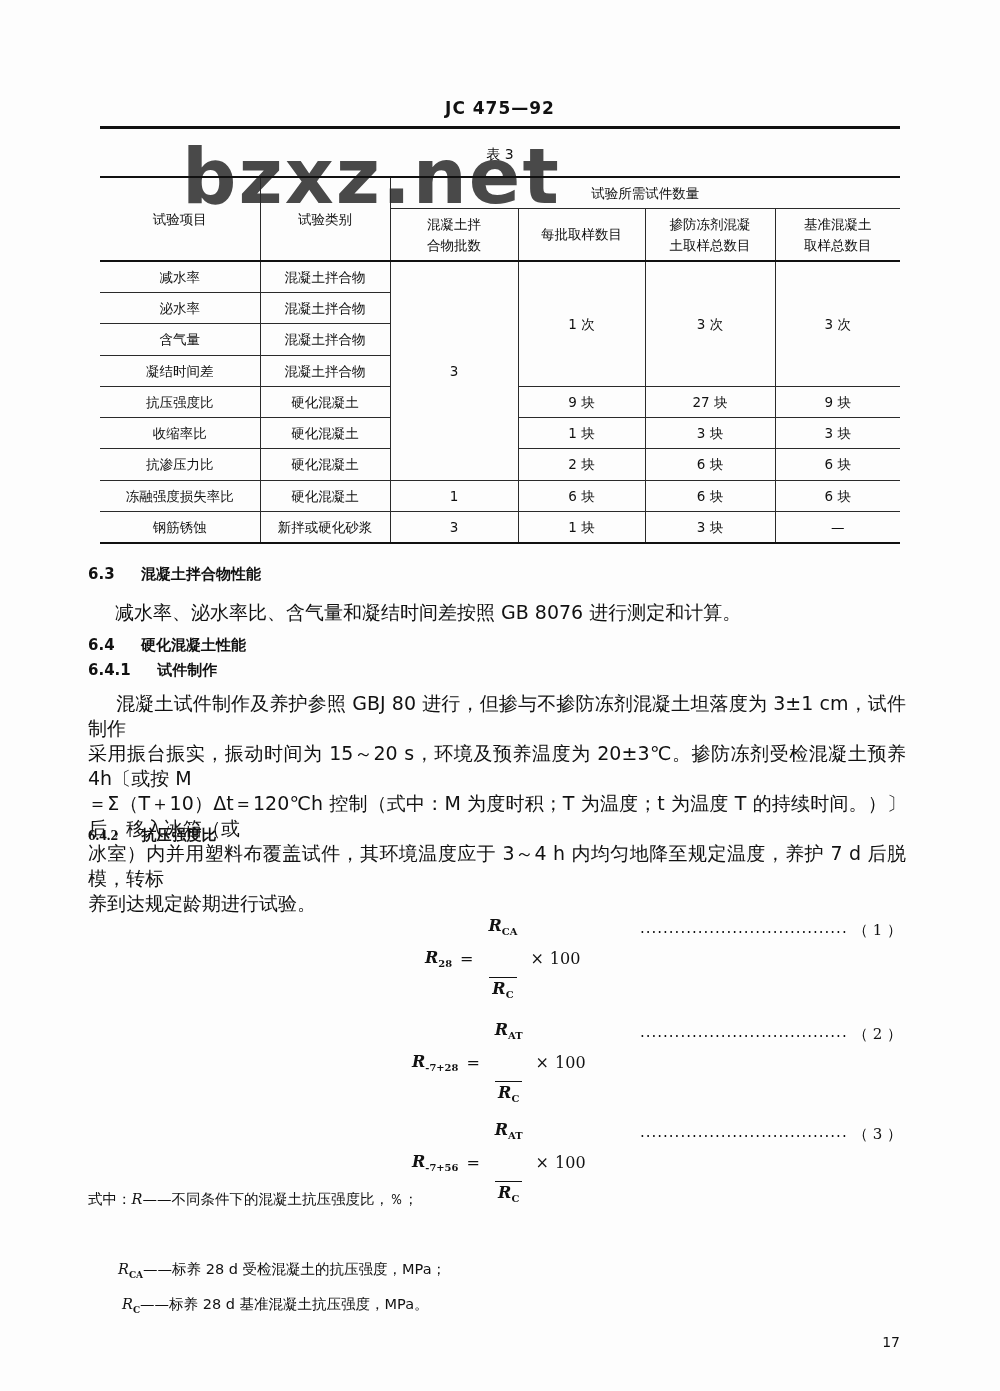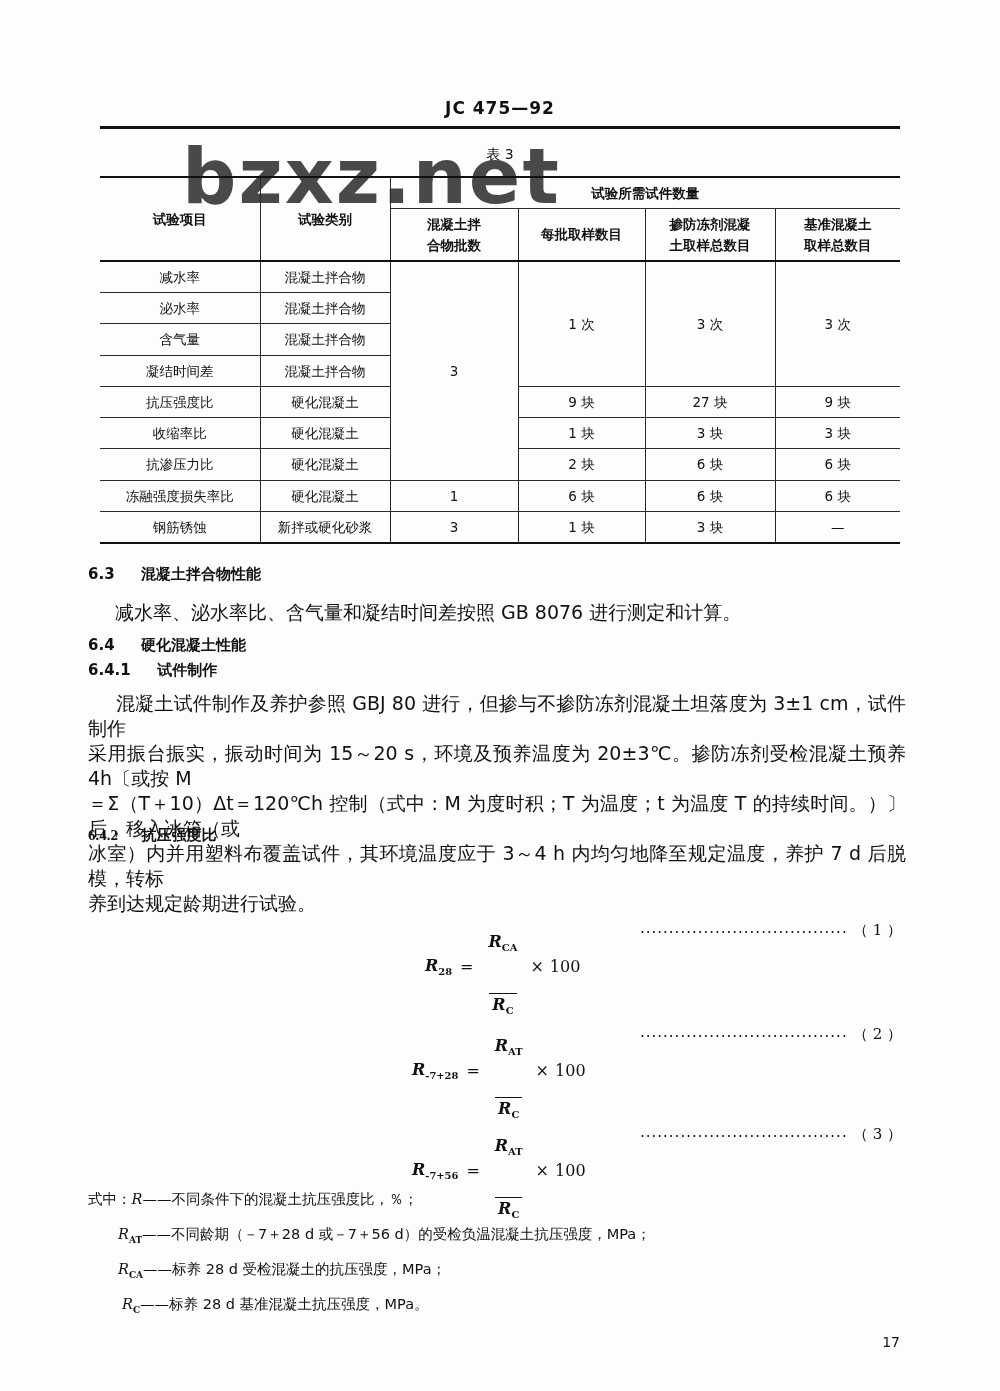--- a/index.html
+++ b/index.html
@@ -83,21 +83,21 @@
   table.t3 td {
     border: 1px solid #2a2a2a;
     text-align: center;
     vertical-align: middle;
     font-size: 13.5px;
     padding: 5px 2px;
     line-height: 1.5;
     background: transparent;
   }
   table.t3 td.hd {
-    font-weight: bold;
+    font-weight: normal;
     font-size: 13.5px;
   }
   table.t3 tr.topline td { border-top: 2.5px solid #111; }
   table.t3 tr.botline td { border-bottom: 2.5px solid #111; }
   table.t3 td.noleft  { border-left: none; }
   table.t3 td.noright { border-right: none; }
   .two-line { line-height: 1.65; }
 
   
   .sec {
@@ -130,21 +130,21 @@
   }
   .formula .lhs { font-style: italic; font-weight: bold; }
   .formula .eq { margin: 0 8px; }
   .frac {
     display: inline-flex;
     flex-direction: column;
     align-items: center;
     vertical-align: middle;
     margin: 0 4px;
   }
-  .frac .num { padding: 0 3px 1px 3px; font-style: italic; font-weight: bold; margin-top: 16px; }
+  .frac .num { padding: 0 3px 1px 3px; font-style: italic; font-weight: bold; }
   .frac .den {
     padding: 1px 3px 0 3px;
     border-top: 1.4px solid #111;
     font-style: italic;
     font-weight: bold;
     margin-top: 39px;
   }
   sub.sb { font-size: 0.62em; font-style: normal; font-weight: bold; }
   .times { margin: 0 6px; }
   .hundred { font-style: normal; }
@@ -355,23 +355,20 @@
     </span>
     <span class="times rm">×</span>
     <span class="hundred">100</span>
   </div>
   <div class="dots" style="left:640px; top:1128px;">····································</div>
   <div class="eqnum" style="left:853px; top:1125px;">（ 3 ）</div>
 
   <div class="defline" style="left:88px; top:1190px;">
     <span>式中：</span><i class="v">R</i><span>——不同条件下的混凝土抗压强度比，％；</span>
   </div>
-  <div class="defline" style="left:118px; top:1225px;">
-    <i class="v"><span>R</span><sub class="sb">AT</sub></i><span>——不同龄期（－7＋28 d 或－7＋56 d）的受检负温混凝土抗压强度，MPa；</span>
-  </div>
   <div class="defline" style="left:118px; top:1260px;">
     <i class="v"><span>R</span><sub class="sb">CA</sub></i><span>——标养 28 d 受检混凝土的抗压强度，MPa；</span>
   </div>
   <div class="defline" style="left:122px; top:1295px;">
     <i class="v"><span>R</span><sub class="sb">C</sub></i><span>——标养 28 d 基准混凝土抗压强度，MPa。</span>
   </div>
 
   <div id="page-number">17</div>
 
 </div>

